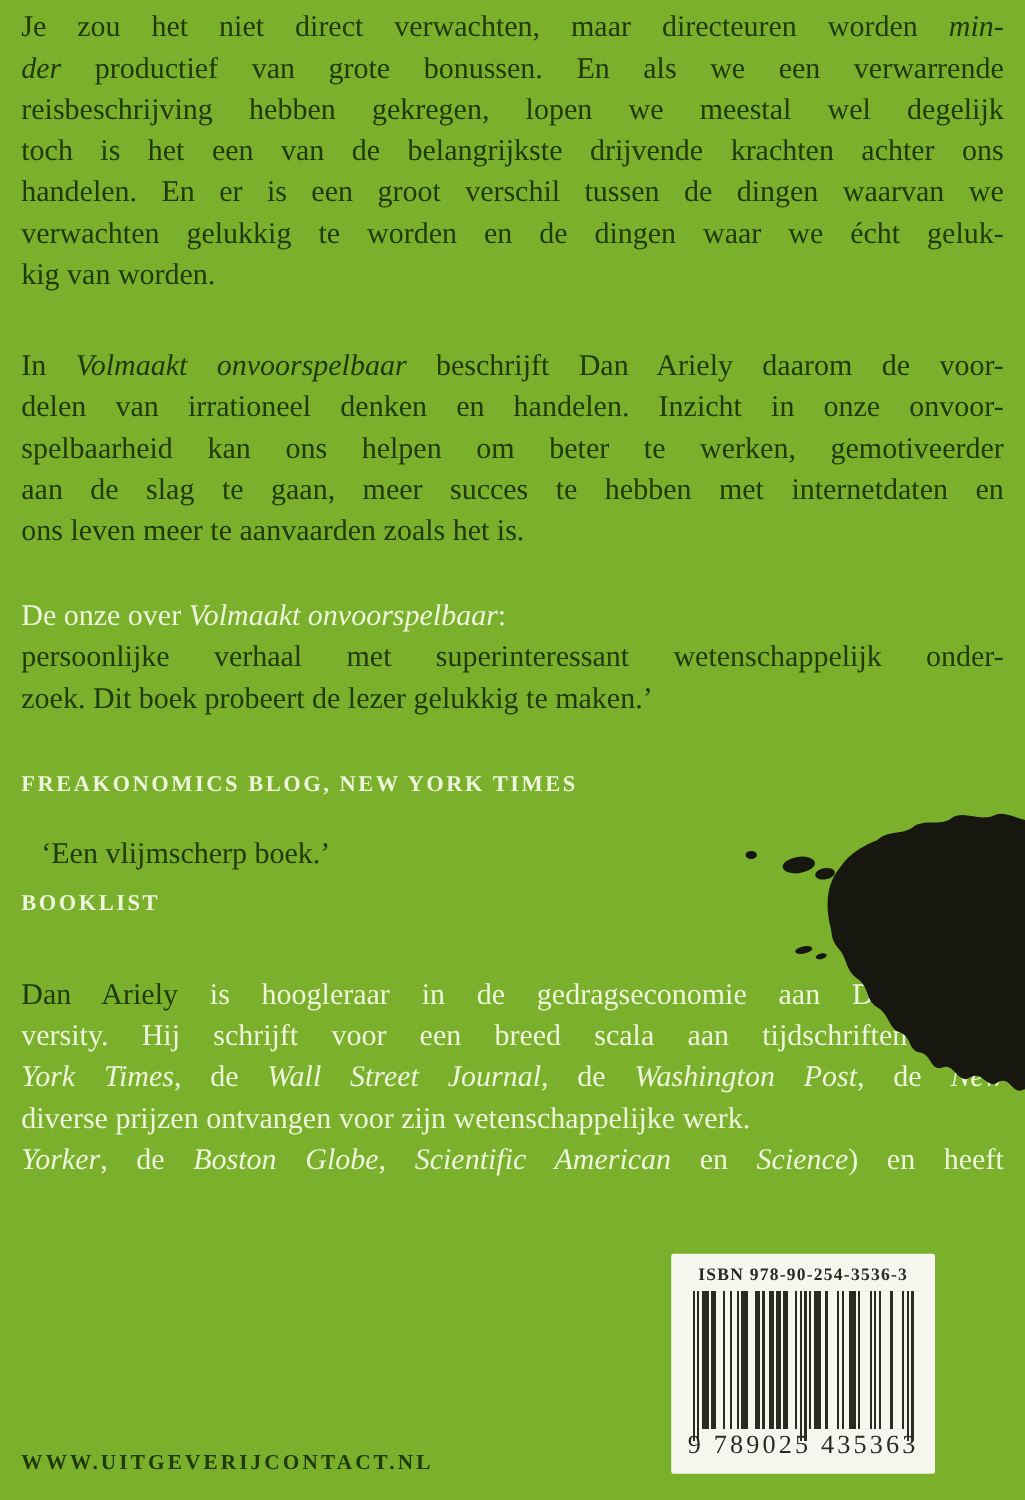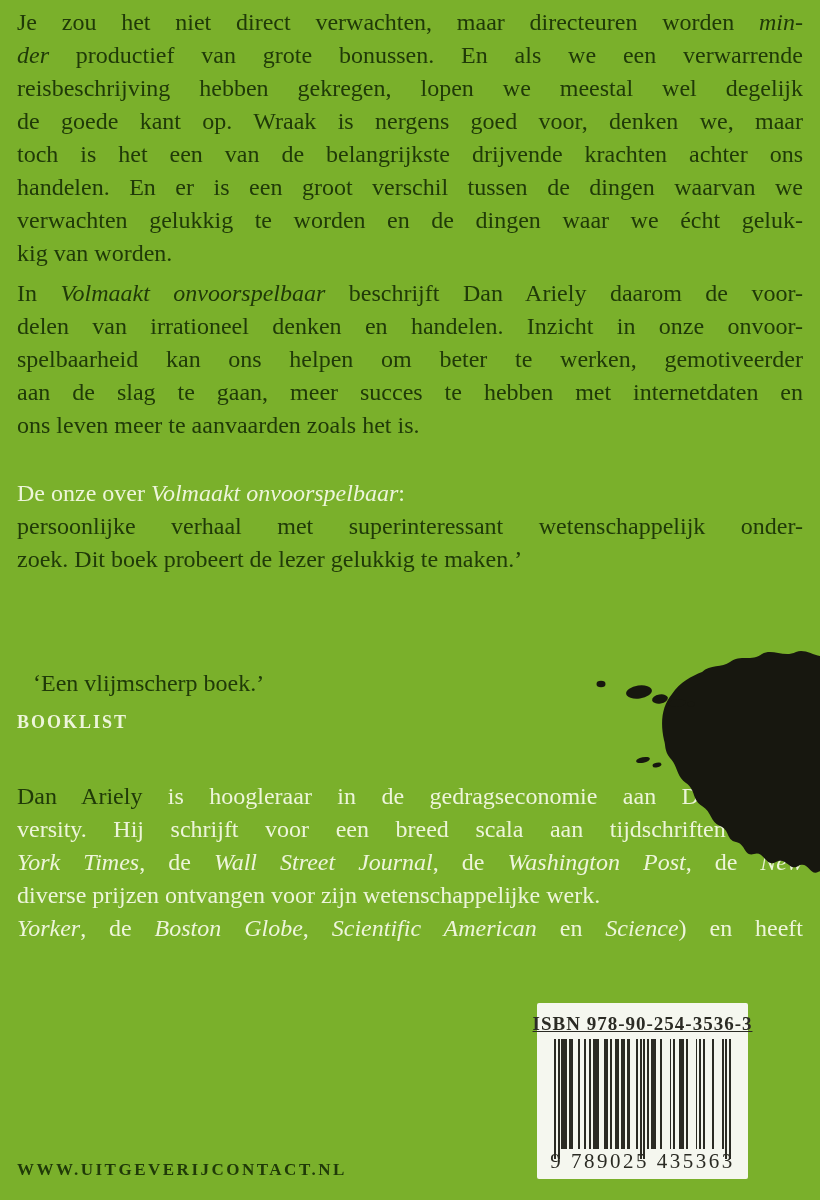--- a/index.html
+++ b/index.html
@@ -33,40 +33,39 @@
     letter-spacing:2.5px; color:var(--text-dark); white-space:nowrap;
   }
   .inkblot { position:absolute; left:0; top:0; width:820px; height:1200px; pointer-events:none; }
   .inkblot path, .inkblot ellipse { fill:var(--ink); }
   .barcode-box {
     position:absolute; left:537px; top:1003px; width:211px; height:176px;
     background:var(--barcode-bg); border-radius:2px;
     display:flex; flex-direction:column; align-items:center;
   }
   .isbn-label {
-    margin-top:10px; font-size:19px; font-weight:bold; letter-spacing:1px;
-    color:var(--barcode-bar); white-space:nowrap;text-decoration:underline;
+    margin-top:10px; font-size:14px; font-weight:bold; letter-spacing:1px;
+    color:var(--barcode-bar); white-space:nowrap;
   }
   .bars { width:177px; height:110px; margin-top:4px; overflow:visible; }
   .bars rect { fill:var(--barcode-bar); shape-rendering:crispEdges; }
   .bc-digits {
     margin-top:0; font-size:21px; letter-spacing:2.5px;
     color:var(--barcode-bar); white-space:nowrap;
   }
 </style>
 </head>
 <body>
 
 <div class="cover">
 
   <div class="textblock" style="top:6px;">
       <div class="line"><span>Je zou het niet direct verwachten, maar directeuren worden </span><span class="s-i">min-</span></div>
       <div class="line"><span class="s-i">der</span><span> productief van grote bonussen. En als we een verwarrende</span></div>
       <div class="line"><span>reisbeschrijving hebben gekregen, lopen we meestal wel degelijk</span></div>
-      <div class="line"><span>de goede kant op. Wraak is nergens goed voor, denken we, maar</span></div>
       <div class="line"><span>toch is het een van de belangrijkste drijvende krachten achter ons</span></div>
       <div class="line"><span>handelen. En er is een groot verschil tussen de dingen waarvan we</span></div>
       <div class="line"><span>verwachten gelukkig te worden en de dingen waar we écht geluk-</span></div>
       <div class="line line-last"><span>kig van worden.</span></div>
     </div>
 
   <div class="textblock" style="top:277px;">
       <div class="line"><span>In </span><span class="s-i">Volmaakt onvoorspelbaar</span><span> beschrijft Dan Ariely daarom de voor-</span></div>
       <div class="line"><span>delen van irrationeel denken en handelen. Inzicht in onze onvoor-</span></div>
       <div class="line"><span>spelbaarheid kan ons helpen om beter te werken, gemotiveerder</span></div>
@@ -76,20 +75,21 @@
 
   <div class="textblock light" style="top:477px;">
       <div class="line line-last"><span>De onze over </span><span class="s-i">Volmaakt onvoorspelbaar</span><span>:</span></div>
     </div>
 
   <div class="textblock" style="top:510px;">
       <div class="line"><span>persoonlijke verhaal met superinteressant wetenschappelijk onder-</span></div>
       <div class="line line-last"><span>zoek. Dit boek probeert de lezer gelukkig te maken.’</span></div>
     </div>
 
+  <div class="attr" style="top:617px;">FREAKONOMICS BLOG, NEW YORK TIMES</div>
 
   <div class="quote-single" style="top:670px;margin-left:16px;">‘Een vlijmscherp boek.’</div>
 
   <div class="attr" style="top:712px;text-align:right;">BOOKLIST</div>
 
   <div class="textblock light" style="top:780px;">
       <div class="line"><span class="s-d">Dan Ariely</span><span> is hoogleraar in de gedragseconomie aan Duke Uni-</span></div>
       <div class="line"><span>versity. Hij schrijft voor een breed scala aan tijdschriften (</span><span class="s-i">New</span></div>
       <div class="line"><span class="s-i">York Times</span><span>, de </span><span class="s-i">Wall Street Journal</span><span>, de </span><span class="s-i">Washington Post</span><span>, de </span><span class="s-i">New</span></div>
       <div class="line line-last"><span>diverse prijzen ontvangen voor zijn wetenschappelijke werk.</span></div>

